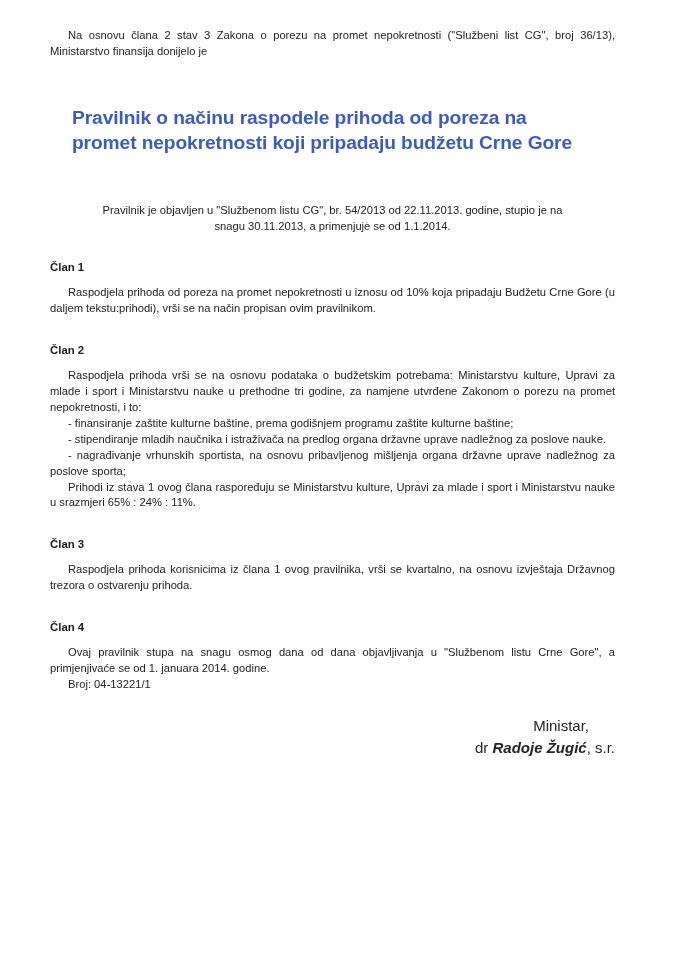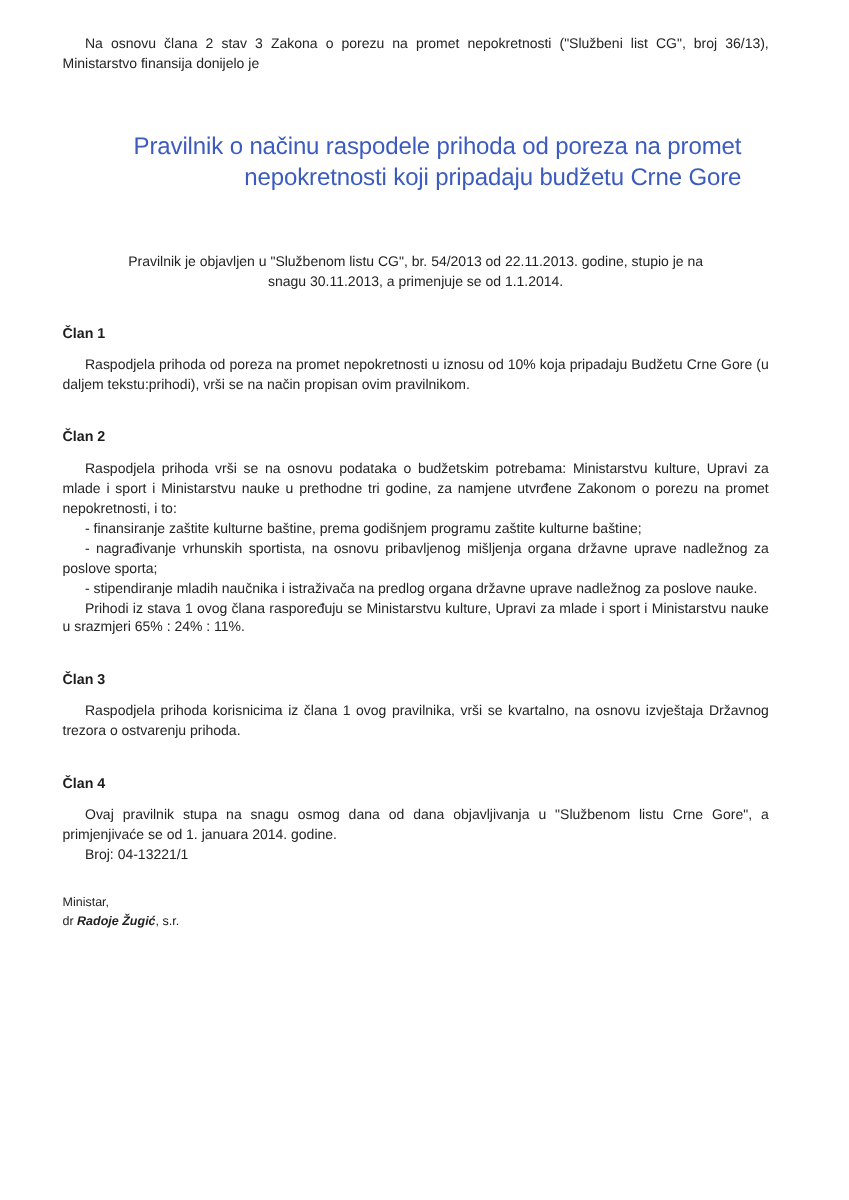--- a/index.html
+++ b/index.html
@@ -39,23 +39,23 @@
 
   
   .preamble {
     margin-bottom: 0;
   }
 
   
   .doc-title {
     margin: 45px 0 0 0;
     padding: 0 22px;
-    text-align: right;
+    text-align: left;
     font-size: 19.2px;
-    font-weight: 400;
+    font-weight: 700;
     line-height: 1.33;
     color: #3c5bbf;
     letter-spacing: -0.1px;
   }
 
   
   .pub-note {
     margin: 46px 0 0 0;
     padding: 0 38px;
     text-align: center;
@@ -92,22 +92,22 @@
   .closing-line {
     font-size: 11.2px;
     line-height: 1.42;
     margin: 0;
     text-indent: 18px;
     color: #232323;
   }
 
   .signature {
     margin-top: 22px;
-    text-align: left;
-    font-size: 10px;
+    text-align: right;
+    font-size: 15px;
     line-height: 1.5;
     color: #232323;
   }
   .signature .sig-name-bold {
     font-weight: bold;
     font-style: italic;
   }
   .sig-role { padding-right: 26px; }
 </style>
 </head>
@@ -120,22 +120,22 @@
   <h1 class="doc-title">Pravilnik o načinu raspodele prihoda od poreza na promet nepokretnosti koji pripadaju budžetu Crne Gore</h1>
 
   <p class="pub-note">Pravilnik je objavljen u "Službenom listu CG", br. 54/2013 od 22.11.2013. godine, stupio je na snagu 30.11.2013, a primenjuje se od 1.1.2014.</p>
 
   <h2 class="article-heading">Član 1</h2>
   <p class="para indent article-body">Raspodjela prihoda od poreza na promet nepokretnosti u iznosu od 10% koja pripadaju Budžetu Crne Gore (u daljem tekstu:prihodi), vrši se na način propisan ovim pravilnikom.</p>
 
   <h2 class="article-heading">Član 2</h2>
   <p class="para indent article-body">Raspodjela prihoda vrši se na osnovu podataka o budžetskim potrebama: Ministarstvu kulture, Upravi za mlade i sport i Ministarstvu nauke u prethodne tri godine, za namjene utvrđene Zakonom o porezu na promet nepokretnosti, i to:</p>
   <p class="dash-line">- finansiranje zaštite kulturne baštine, prema godišnjem programu zaštite kulturne baštine;</p>
+  <p class="dash-line">- stipendiranje mladih naučnika i istraživača na predlog organa državne uprave nadležnog za poslove nauke.</p>
   <p class="dash-line">- nagrađivanje vrhunskih sportista, na osnovu pribavljenog mišljenja organa državne uprave nadležnog za poslove sporta;</p>
-  <p class="dash-line">- stipendiranje mladih naučnika i istraživača na predlog organa državne uprave nadležnog za poslove nauke.</p>
   <p class="para indent">Prihodi iz stava 1 ovog člana raspoređuju se Ministarstvu kulture, Upravi za mlade i sport i Ministarstvu nauke u srazmjeri 65% : 24% : 11%.</p>
 
   <h2 class="article-heading">Član 3</h2>
   <p class="para indent article-body">Raspodjela prihoda korisnicima iz člana 1 ovog pravilnika, vrši se kvartalno, na osnovu izvještaja Državnog trezora o ostvarenju prihoda.</p>
 
   <h2 class="article-heading">Član 4</h2>
   <p class="para indent article-body">Ovaj pravilnik stupa na snagu osmog dana od dana objavljivanja u "Službenom listu Crne Gore", a primjenjivaće se od 1. januara 2014. godine.</p>
 
   <p class="closing-line">Broj: 04-13221/1</p>
 

